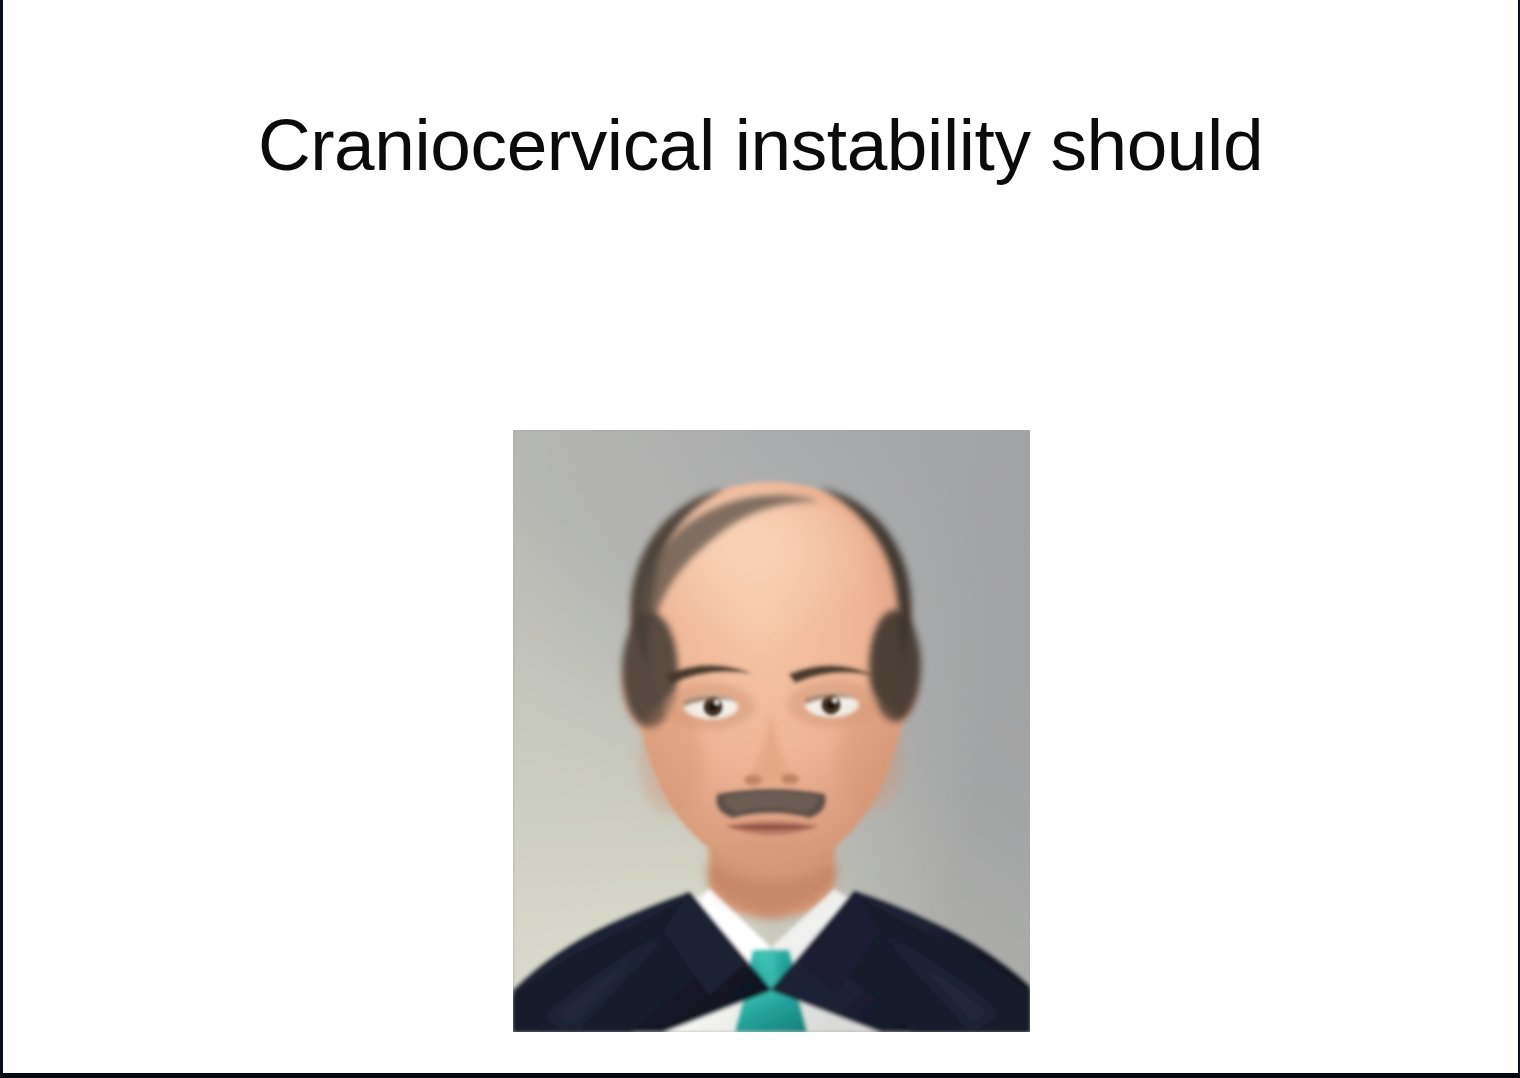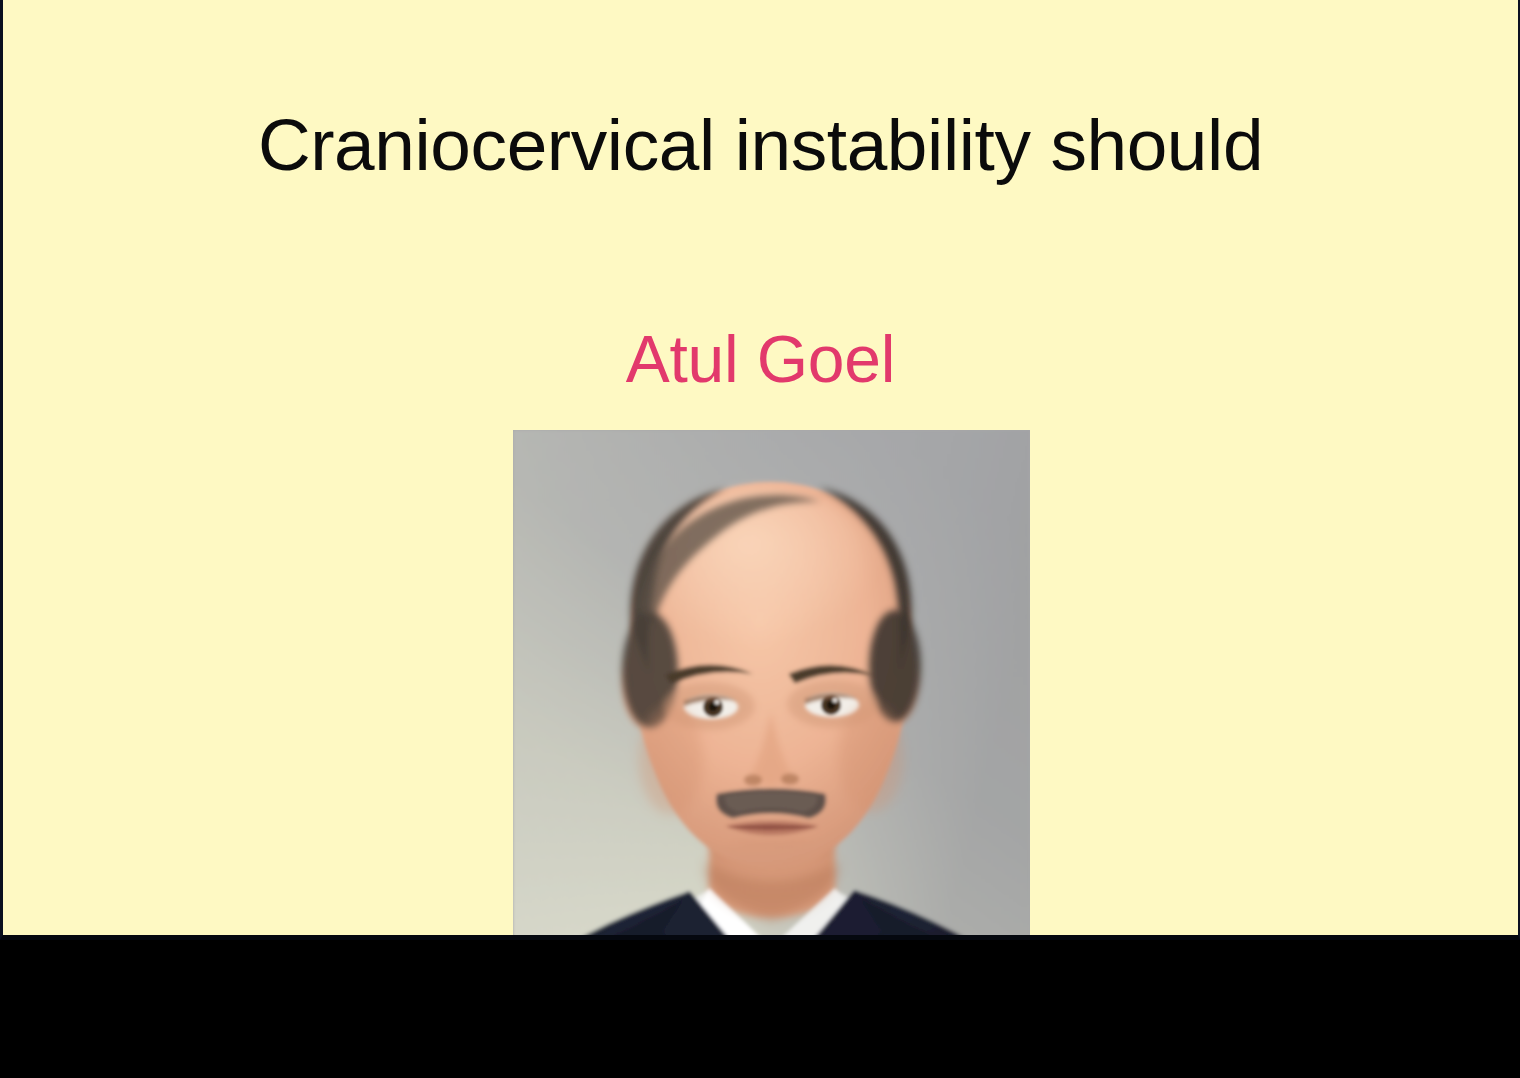--- a/index.html
+++ b/index.html
@@ -8,22 +8,22 @@
     padding: 0;
     background: #000;
   }
   body {
     font-family: "Liberation Sans", sans-serif;
   }
 
   #slide {
     position: relative;
     width: 1520px;
-    height: 940px;
-    background: #fef9c3;
+    height: 1078px;
+    background: #ffffff;
     overflow: hidden;
     box-sizing: border-box;
     border-left: 3px solid #0a0f1e;
     border-right: 2px solid #0a1020;
     border-bottom: 5px solid #05080f;
     border-top: 0;
   }
 
   
   #title-block {
@@ -79,21 +79,20 @@
 </style>
 </head>
 <body>
 
 <div id="slide">
 
   <div id="title-block">
     <div class="title-line">Craniocervical instability should</div>
   </div>
 
-  <div id="author-line">Atul Goel</div>
 
   <div id="portrait-photo">
     <svg viewBox="0 0 517 602" preserveAspectRatio="none">
       <defs>
         <linearGradient id="bgGrad" x1="0.72" y1="0" x2="0.12" y2="1">
           <stop offset="0%" stop-color="#a6a7a9"></stop>
           <stop offset="38%" stop-color="#b4b5b2"></stop>
           <stop offset="68%" stop-color="#d8d9c8"></stop>
           <stop offset="100%" stop-color="#f0f1dc"></stop>
         </linearGradient>

